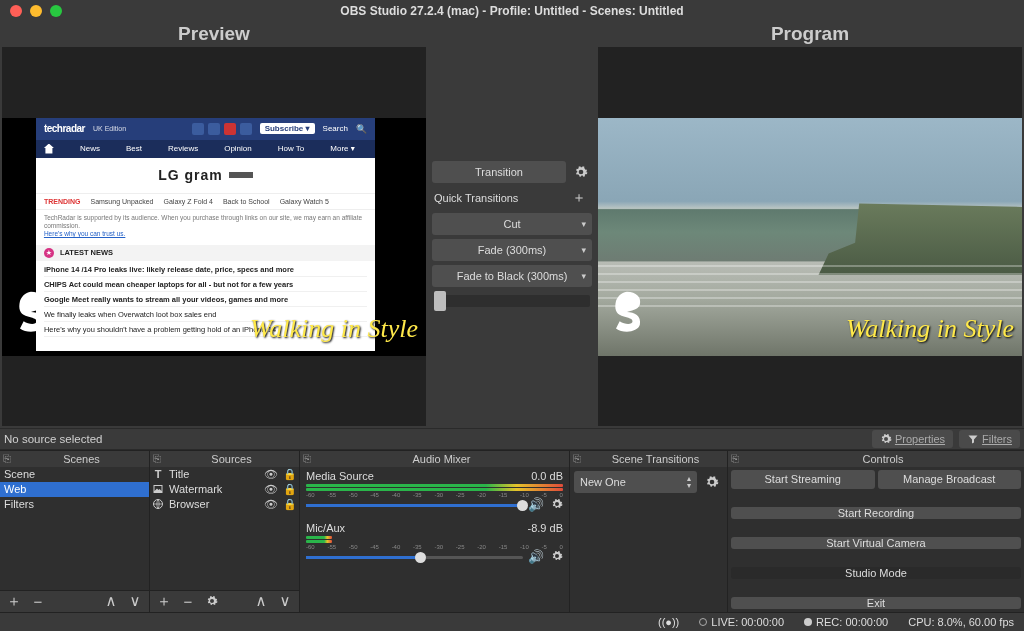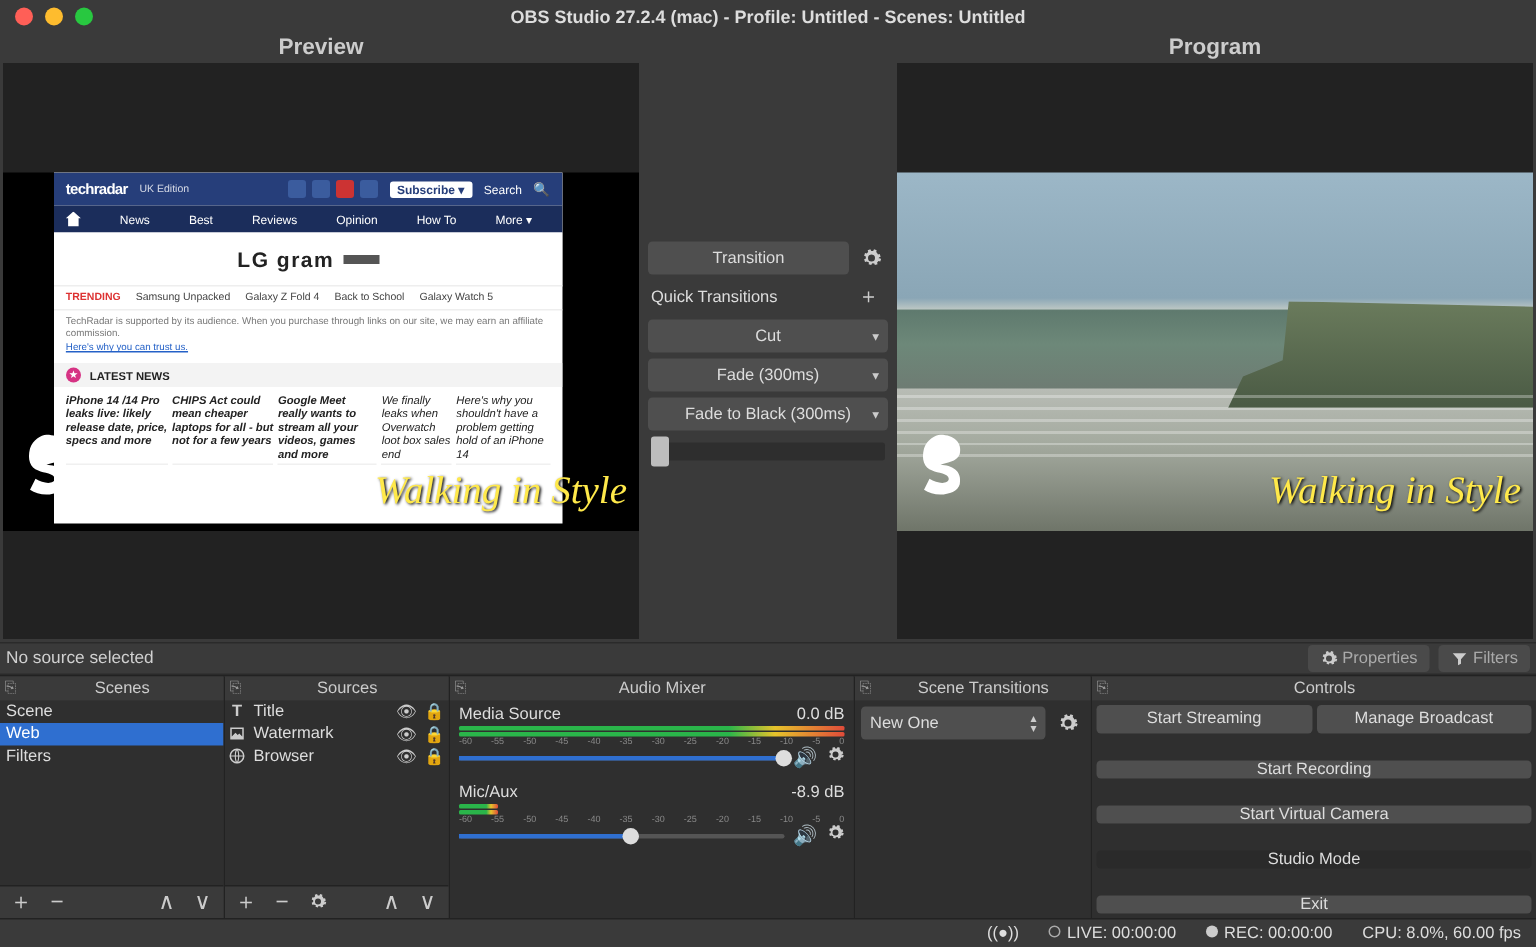--- a/index.html
+++ b/index.html
@@ -7,21 +7,21 @@
 .window{width:1024px;height:631px;display:flex;flex-direction:column;background:#3a3a3a;}
 .titlebar{height:22px;background:#3a3a3a;display:flex;align-items:center;position:relative;}
 .traffic-lights{display:flex;gap:8px;padding-left:10px;}
 .light{width:12px;height:12px;border-radius:50%;}
 .light.red{background:#ff5f57;}
 .light.yellow{background:#febc2e;}
 .light.green{background:#28c840;}
 .title{position:absolute;left:0;right:0;text-align:center;font-size:12px;font-weight:600;color:#ddd;pointer-events:none;}
 .studio-row{display:flex;height:420px;}
 .pane{flex:1;display:flex;flex-direction:column;}
-.pane-title{font-size:15px;font-weight:600;text-align:center;color:#ccc;padding:2px 0;}
+.pane-title{font-size:19px;font-weight:600;text-align:center;color:#ccc;padding:2px 0;}
 .canvas{flex:1;margin:0 2px 2px 2px;background:#222;display:flex;align-items:center;justify-content:center;position:relative;overflow:hidden;}
 .preview-inner{width:100%;aspect-ratio:16/9;background:#000;position:relative;}
 .program-inner{width:100%;aspect-ratio:16/9;position:relative;background:linear-gradient(to bottom,#9cb7c7 0%,#8aa6b6 35%,#b9c5c3 38%,#5f7a6e 38.5%,#6d8879 48%,#6e7c73 60%,#b8bcb5 60.5%,#a5aba0 75%,#6f7569 100%);} 
 
 .web-mock{position:absolute;top:0;left:8%;right:12%;bottom:2%;background:#fff;color:#222;font-size:9px;overflow:hidden;}
 .web-header{height:22px;background:#263e7a;color:#fff;display:flex;align-items:center;padding:0 8px;font-size:10px;gap:8px;}
 .web-logo{font-weight:700;letter-spacing:-.5px;}
 .web-socials{display:flex;gap:4px;margin-left:auto;}
 .sq{width:12px;height:12px;background:#3b5c9e;border-radius:2px;}
 .web-sub{background:#fff;color:#263e7a;font-size:8px;padding:1px 5px;border-radius:2px;font-weight:600;}
@@ -29,21 +29,21 @@
 .home-icon{width:10px;height:10px;background:#fff;clip-path:polygon(50% 0,100% 45%,85% 45%,85% 100%,15% 100%,15% 45%,0 45%);}
 .web-ad{height:36px;background:#fff;display:flex;align-items:center;justify-content:center;color:#222;font-size:14px;font-weight:700;letter-spacing:1px;border-bottom:1px solid #eee;}
 .lg-line{width:24px;height:6px;background:#555;margin-left:6px;}
 .web-trend{height:16px;display:flex;align-items:center;gap:10px;padding:0 8px;font-size:7px;border-bottom:1px solid #eee;}
 .trend-tag{color:#d33;font-weight:600;}
 .trend-item{color:#444;}
 .web-meta{font-size:6.5px;color:#777;padding:4px 8px 6px;line-height:1.3;}
 .web-meta u{color:#2461c7;text-decoration:underline;}
 .news-bar{display:flex;align-items:center;gap:6px;background:#f3f3f3;padding:3px 8px;}
 .news-dot{width:10px;height:10px;border-radius:50%;background:#d63384;display:flex;align-items:center;justify-content:center;color:#fff;font-size:7px;}
-.news-list{padding:4px 8px;display:flex;flex-direction:row;gap:3px;font-style:italic;}
+.news-list{padding:4px 8px;display:flex;flex-direction:column;gap:3px;}
 .news-item{font-size:7.5px;color:#222;border-bottom:1px solid #f0f0f0;padding-bottom:2px;}
 .news-item.b{font-weight:700;}
 
 .overlay-s{position:absolute;width:38px;height:44px;left:10px;bottom:22px;z-index:2;}
 .overlay-s svg{width:100%;height:100%;}
 .overlay-text{position:absolute;right:8px;bottom:12px;font-family:"Brush Script MT","Comic Sans MS",cursive;font-size:26px;color:#ffe94a;font-style:italic;text-shadow:1px 1px 2px #000;z-index:2;}
 
 .coast{position:absolute;right:0;top:36%;width:48%;height:30%;background:linear-gradient(to bottom,#6a7b5c,#4a5a44);clip-path:polygon(20% 0,100% 5%,100% 100%,0 100%,5% 70%,18% 55%);}
 .seafoam{position:absolute;left:0;right:0;top:62%;height:18%;background:repeating-linear-gradient(180deg,rgba(255,255,255,.5) 0 2px,transparent 2px 8px);opacity:.6;}
 
@@ -53,21 +53,21 @@
 .select .chev{position:absolute;right:6px;font-size:9px;color:#ccc;}
 .btn.trans{flex:1;}
 .gear-btn,.plus-btn{width:22px;height:22px;background:transparent;display:flex;align-items:center;justify-content:center;color:#ccc;font-size:14px;}
 .qt-row{display:flex;align-items:center;justify-content:space-between;font-size:11px;color:#ddd;padding:0 2px;}
 .tfader{height:48px;display:flex;align-items:flex-start;padding:4px 2px;}
 .tfader .track{width:100%;height:12px;background:#2e2e2e;border-radius:2px;position:relative;}
 .tfader .thumb{position:absolute;left:0;top:-4px;width:12px;height:20px;background:#bdbdbd;border-radius:2px;}
 
 .statusbar{height:22px;display:flex;align-items:center;padding:0 4px;gap:6px;border-top:1px solid #2a2a2a;border-bottom:1px solid #2a2a2a;background:#3a3a3a;}
 .statusbar .txt{font-size:11.5px;color:#d0d0d0;}
-.sbtn{display:flex;align-items:center;gap:3px;background:#4a4a4a;padding:3px 8px;border-radius:3px;font-size:11px;color:#aaa;}
+.sbtn{display:flex;align-items:center;gap:3px;background:#4a4a4a;padding:3px 8px;border-radius:3px;font-size:11px;color:#aaa;text-decoration:underline;}
 
 .docks{flex:1;display:flex;background:#393939;border-top:1px solid #222;}
 .dock{display:flex;flex-direction:column;border-right:1px solid #222;}
 .dock:last-child{border-right:none;}
 .dock-header{height:16px;display:flex;align-items:center;background:#3a3a3a;}
 .dh-handle{width:14px;height:14px;display:flex;align-items:center;justify-content:center;color:#999;font-size:10px;}
 .dh-title{flex:1;text-align:center;font-size:11px;color:#ccc;}
 .dock-body{flex:1;background:#2f2f2f;overflow:hidden;}
 .list-item{height:15px;font-size:11px;padding:0 4px;display:flex;align-items:center;color:#ddd;}
 .list-item.selected{background:#2f6fd0;color:#fff;}

